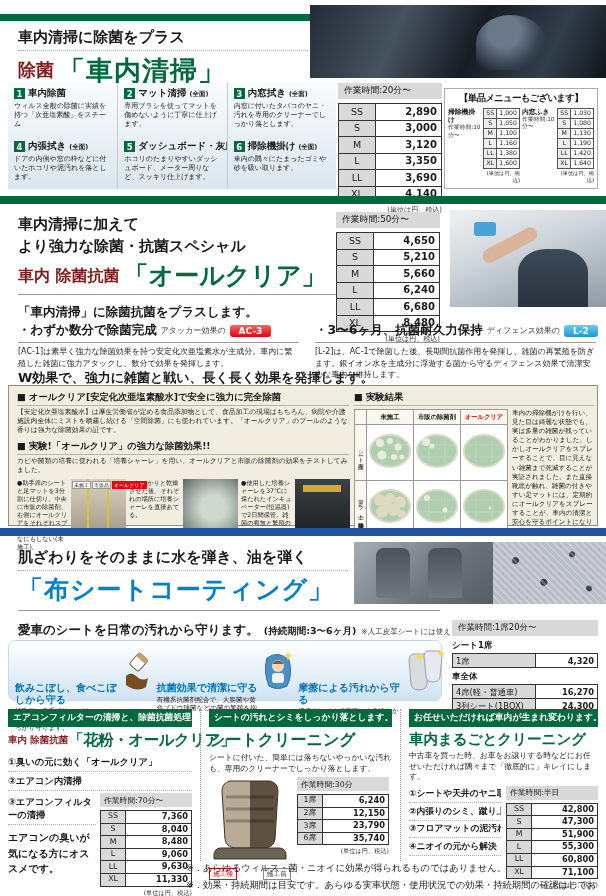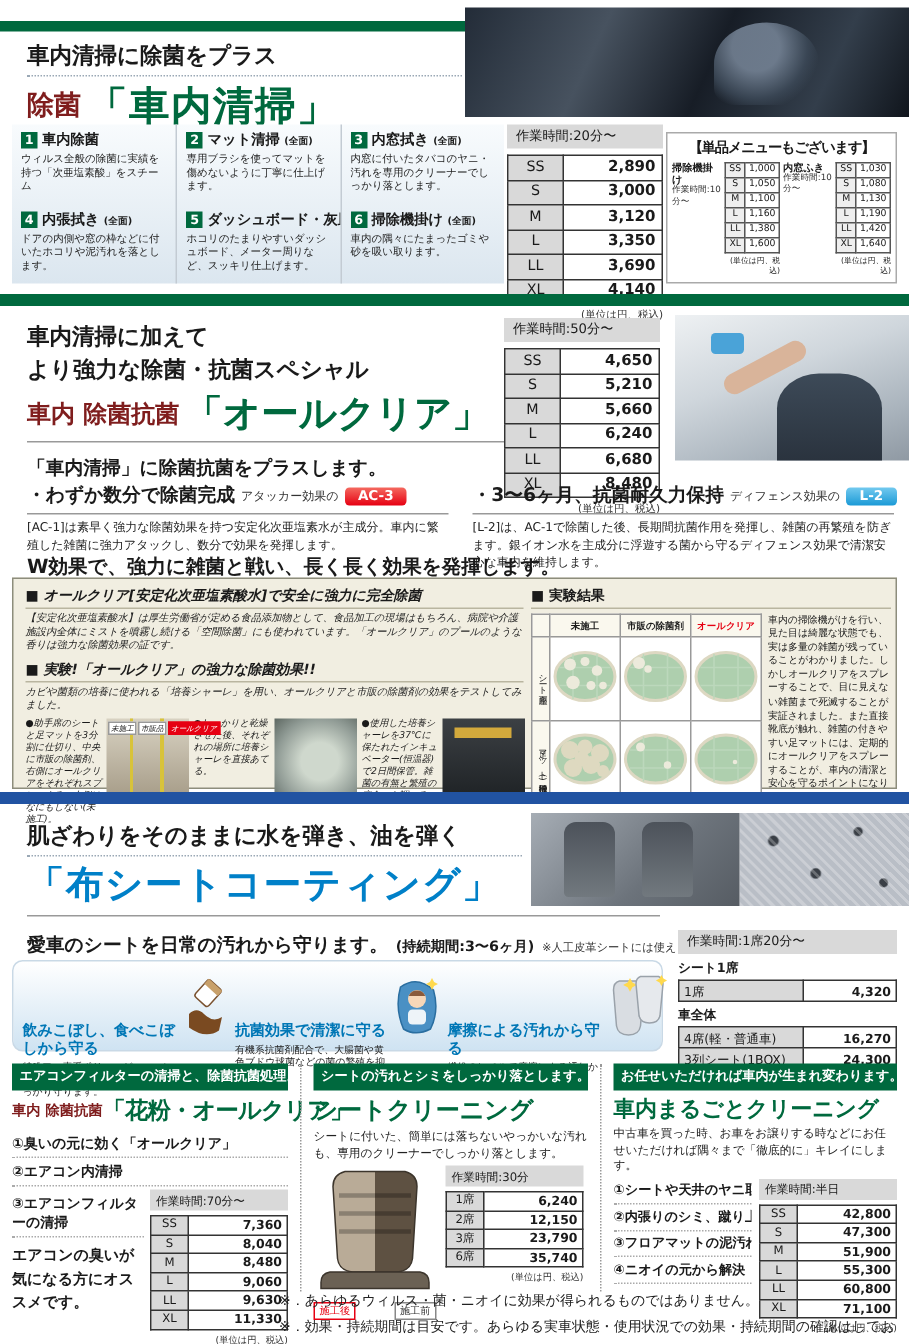--- a/index.html
+++ b/index.html
@@ -76,21 +76,21 @@
   .pmain{font-size:12.5px;font-weight:bold;white-space:nowrap;}
   .psub{font-size:8px;color:#333;white-space:nowrap;}
   .badge{color:#fff;font-size:9px;font-weight:bold;padding:1px 9px;border-radius:3px;white-space:nowrap;}
   .badge.red{background:linear-gradient(#f4695f,#e60012);}
   .badge.blue{background:linear-gradient(#72c9ef,#1b9ad6);}
   .pdesc{font-size:8px;line-height:1.45;margin-top:3px;color:#222;}
   .wline{top:165px;left:18px;font-size:13px;font-weight:bold;}
   .wnote{top:183px;left:18px;font-size:8px;color:#222;}
   .expbox{top:181px;left:8px;width:590px;height:141px;background:#f1eee1;border:1px solid #8d8d7c;
     box-sizing:border-box;padding:5px 8px;display:flex;gap:5px;}
-  .exp-left{width:332px;flex:none;font-style:italic;}
+  .exp-left{width:332px;flex:none;}
   .exp-h{font-size:9.3px;font-weight:bold;border-bottom:1px solid #b9b5a0;padding-bottom:1px;}
   .exp-p{font-size:6.8px;line-height:1.35;margin:2px 0 4px;color:#222;}
   .exp-steps{display:flex;gap:3px;margin-top:2px;}
   .exp-step{display:flex;gap:2px;}
   .exp-steptext{width:52px;font-size:6.2px;line-height:1.3;}
   .exp-photo{width:55px;height:52px;position:relative;flex:none;}
   .ep1{background:linear-gradient(#d8d2c2,#a79d89);
     background-image:linear-gradient(90deg,transparent 16px,#d8c33a 16px,#d8c33a 18px,transparent 18px,transparent 36px,#d8c33a 36px,#d8c33a 38px,transparent 38px),linear-gradient(#d8d2c2,#a79d89);}
   .ep2{background:radial-gradient(circle at 55% 55%,#cfd8cd 0 30%,#8f9a94 70%,#5d6761 100%);}
   .ep3{background:linear-gradient(#3c4044,#1f2326);}

